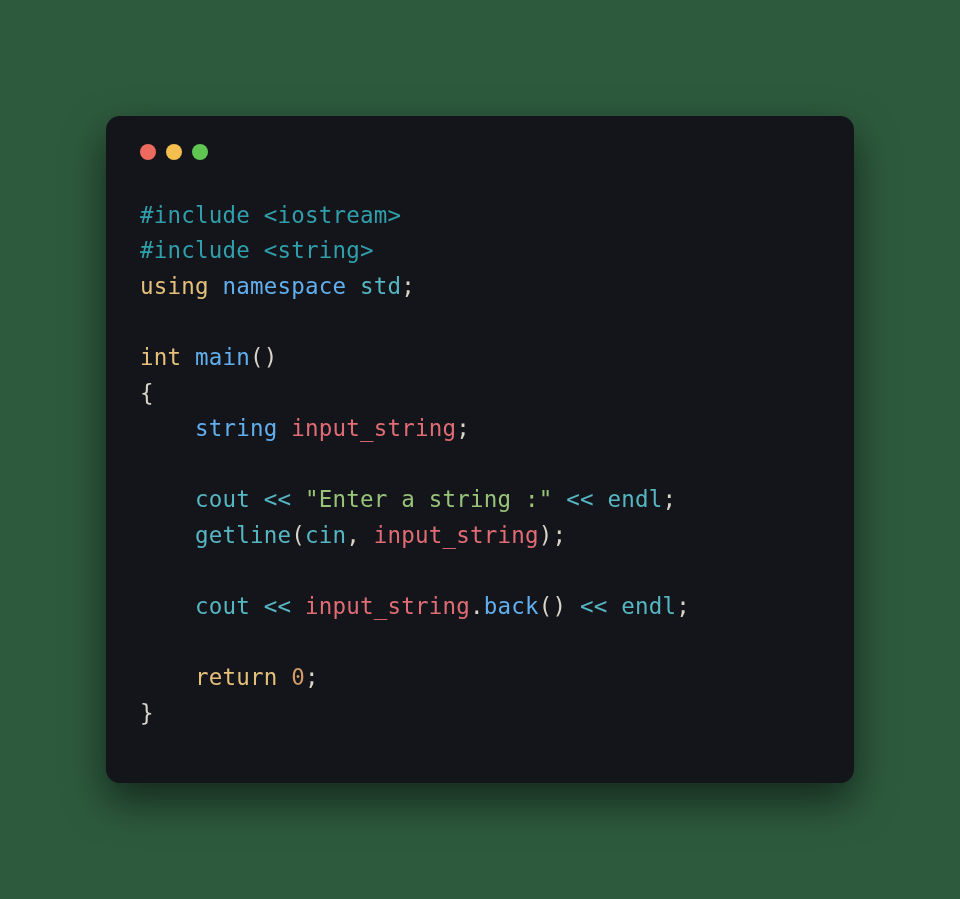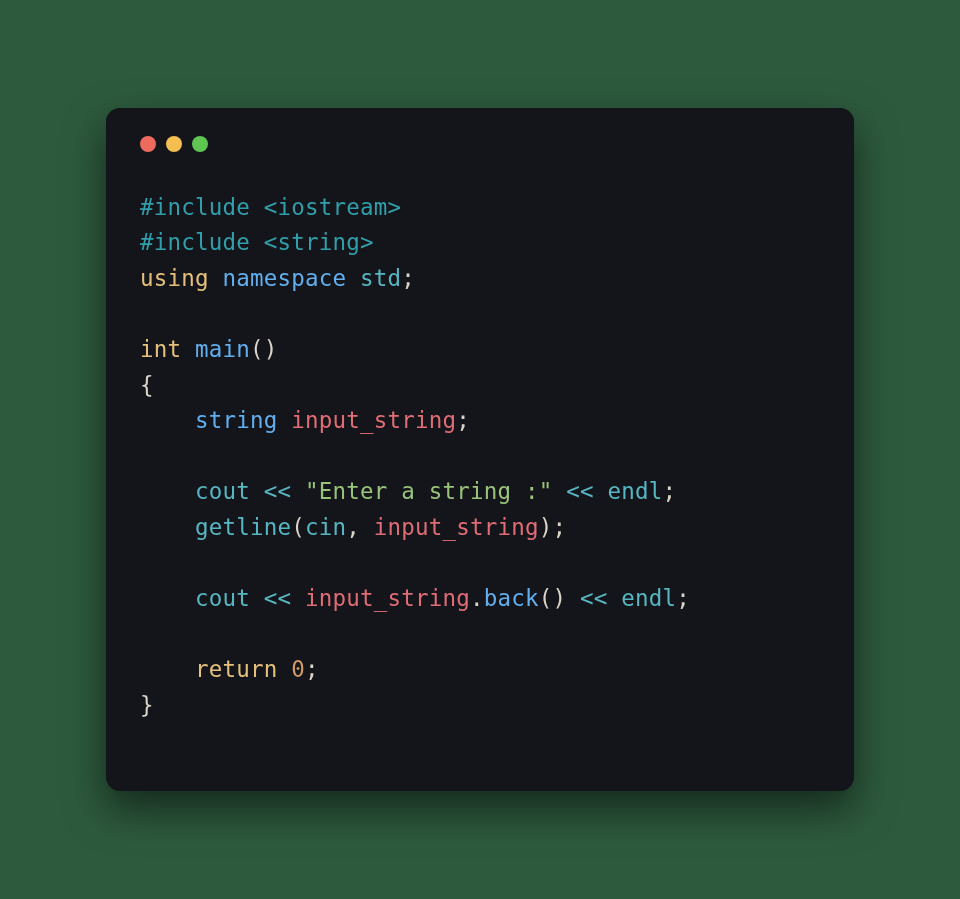--- a/index.html
+++ b/index.html
@@ -11,21 +11,21 @@
   }
   .stage {
     width: 960px; height: 899px;
     display: flex; align-items: center; justify-content: center;
   }
   .window {
     width: 748px;
     background: #14151a;
     border-radius: 14px;
     box-shadow: 0 18px 40px rgba(0,0,0,0.55);
-    padding: 26px 34px 68px 34px;
+    padding: 26px 34px 52px 34px;
   }
   .titlebar {
     height: 20px;
     display: flex; align-items: center; gap: 10px;
     margin-bottom: 36px;
   }
   .dot { width: 16px; height: 16px; border-radius: 50%; }
   .code {
     font-size: 22.5px;
     line-height: 1.58;

